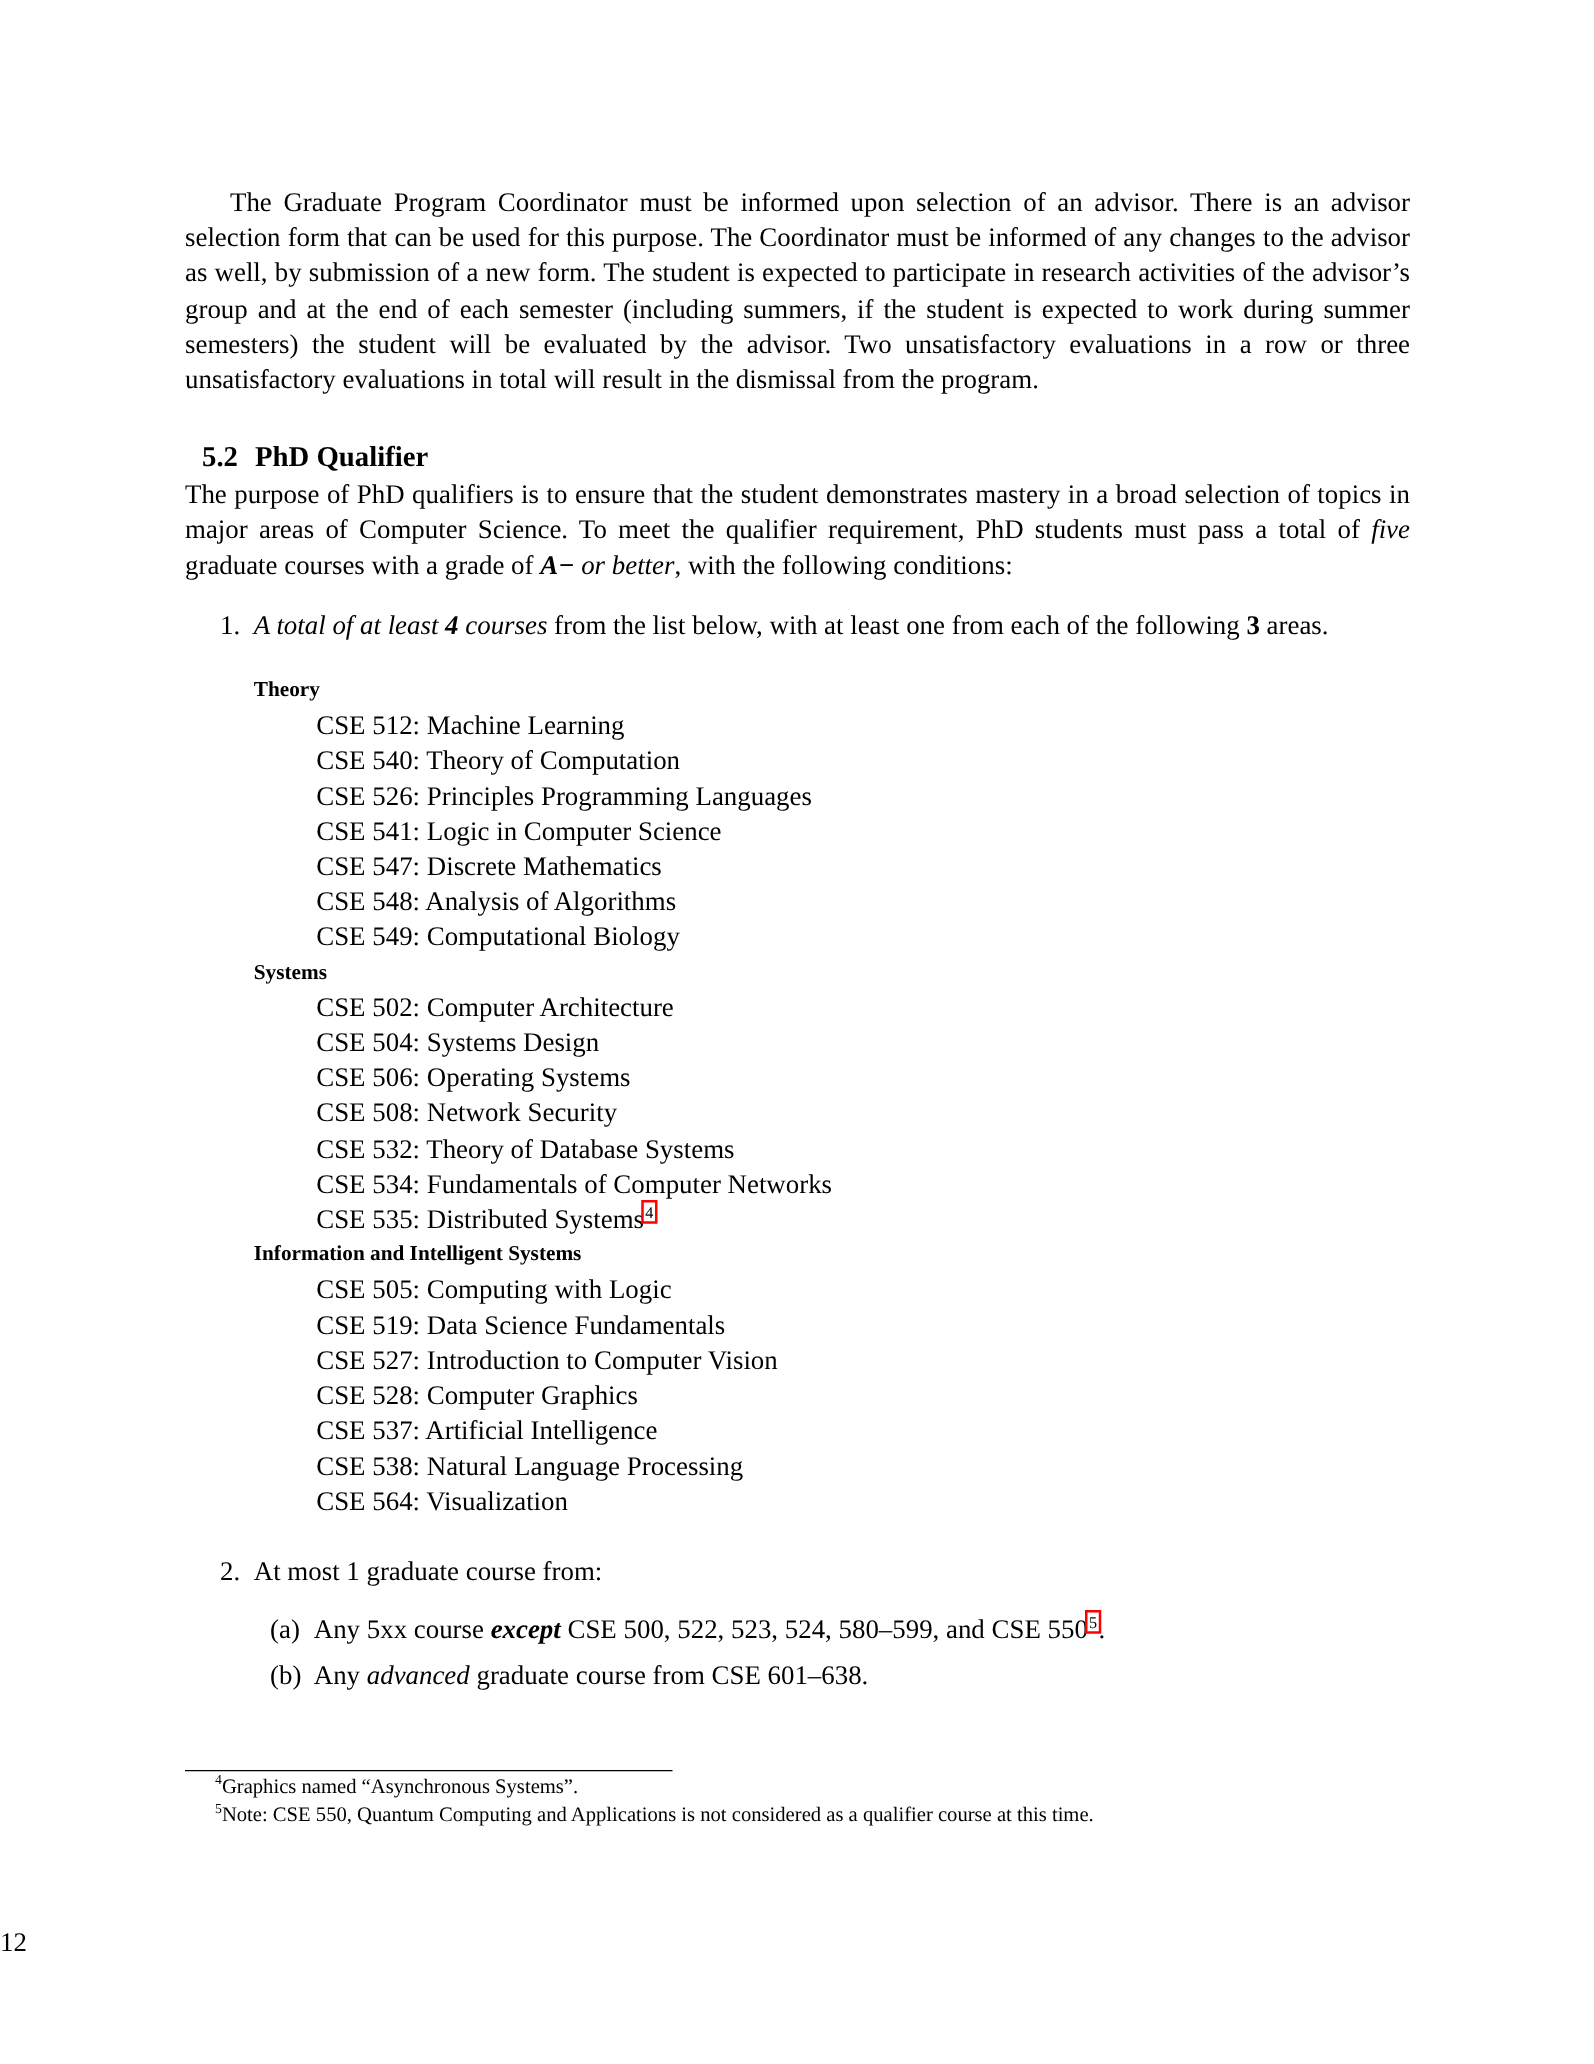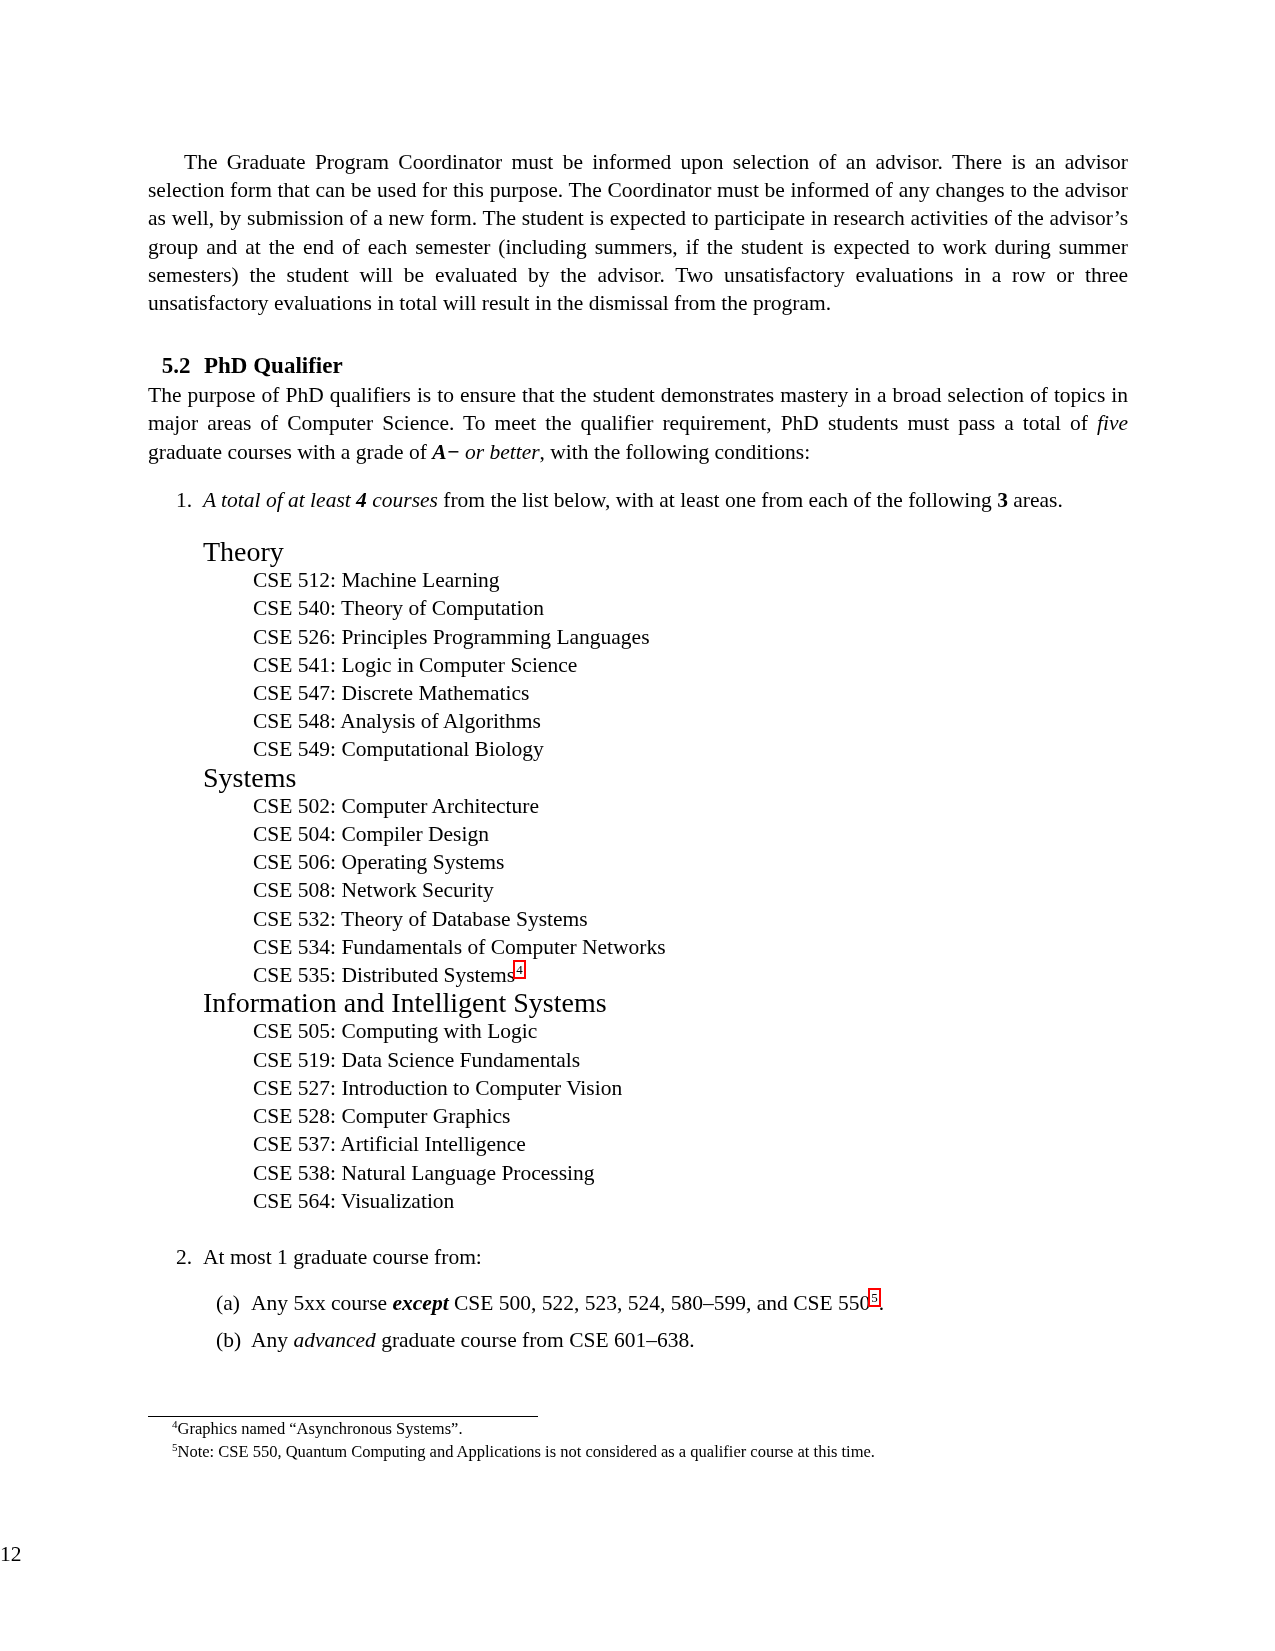--- a/index.html
+++ b/index.html
@@ -15,21 +15,21 @@
     p.indent { text-indent: 36px; }
     h2.section {
       margin: 34px 0 0 0; font-size: 23px; font-weight: bold; line-height: 30px;
     }
     h2.section .num { display: inline-block; width: 56px; text-align: center; }
     .sec-body { margin-top: 20px; }
     .item { position: relative; font-size: 21.5px; line-height: 28.2px; }
     .item1 { margin-top: 20px; padding-left: 55px; }
     .item .label { position: absolute; left: 28px; }
     .area-block { margin-top: 24px; padding-left: 55px; }
-    .area-title { font-weight: normal; font-size: 28px; line-height: 28.2px; }
+    .area-title { font-weight: bold; font-size: 17px; line-height: 28.2px; }
     .course { padding-left: 50px; font-size: 21.5px; line-height: 28.2px; white-space: nowrap; }
     .item2 { margin-top: 28px; padding-left: 55px; }
     .sub { position: relative; padding-left: 103px; font-size: 21.5px; line-height: 28.2px; }
     .sub .label { position: absolute; left: 68px; }
     .sub-a { margin-top: 18px; }
     .sub-b { margin-top: 9px; }
     .fnref {
       font-size: 13px; vertical-align: super; line-height: 0;
       outline: 2px solid #ff0000; outline-offset: 0px; padding: 0 1px;
     }
@@ -66,21 +66,21 @@
     <div class="course">CSE 512: Machine Learning</div>
     <div class="course">CSE 540: Theory of Computation</div>
     <div class="course">CSE 526: Principles Programming Languages</div>
     <div class="course">CSE 541: Logic in Computer Science</div>
     <div class="course">CSE 547: Discrete Mathematics</div>
     <div class="course">CSE 548: Analysis of Algorithms</div>
     <div class="course">CSE 549: Computational Biology</div>
 
     <div class="area-title">Systems</div>
     <div class="course">CSE 502: Computer Architecture</div>
-    <div class="course">CSE 504: Compiler Design</div>
+    <div class="course">CSE 504: Systems Design</div>
     <div class="course">CSE 506: Operating Systems</div>
     <div class="course">CSE 508: Network Security</div>
     <div class="course">CSE 532: Theory of Database Systems</div>
     <div class="course">CSE 534: Fundamentals of Computer Networks</div>
     <div class="course"><span>CSE 535: Distributed Systems</span><a class="fnref">4</a></div>
 
     <div class="area-title">Information and Intelligent Systems</div>
     <div class="course">CSE 505: Computing with Logic</div>
     <div class="course">CSE 519: Data Science Fundamentals</div>
     <div class="course">CSE 527: Introduction to Computer Vision</div>

